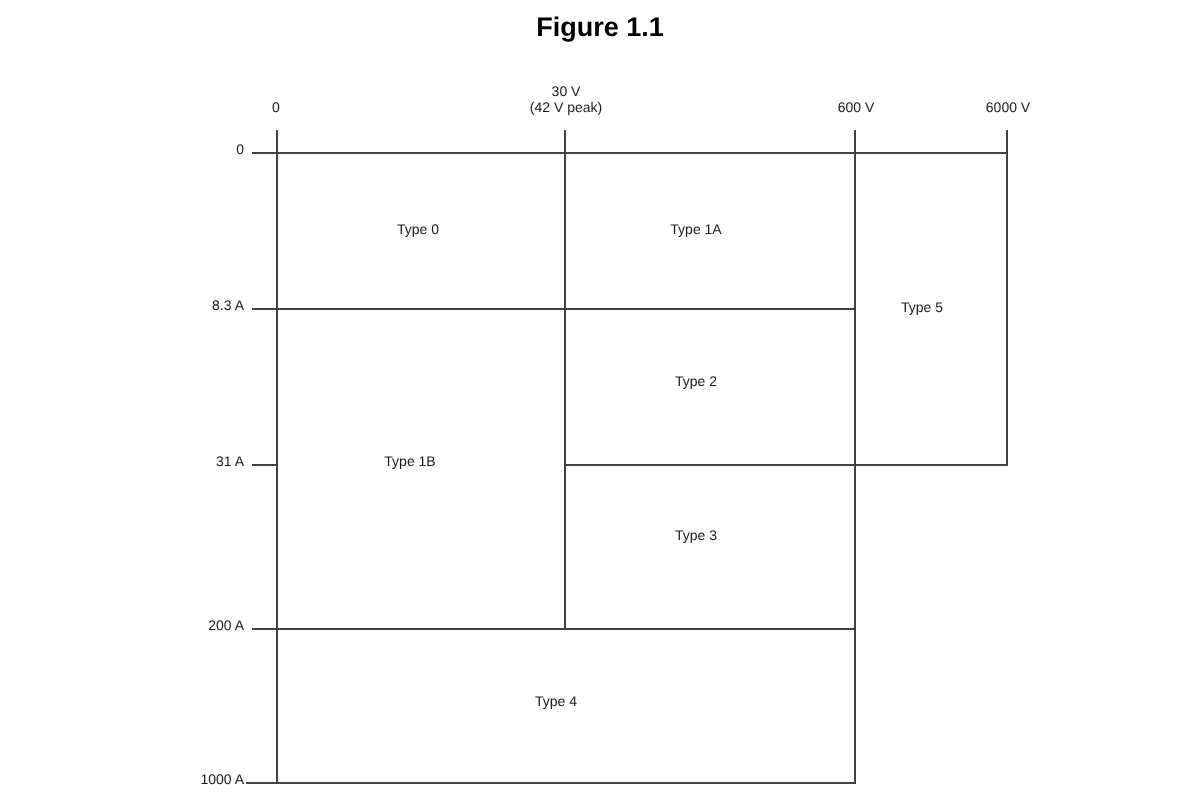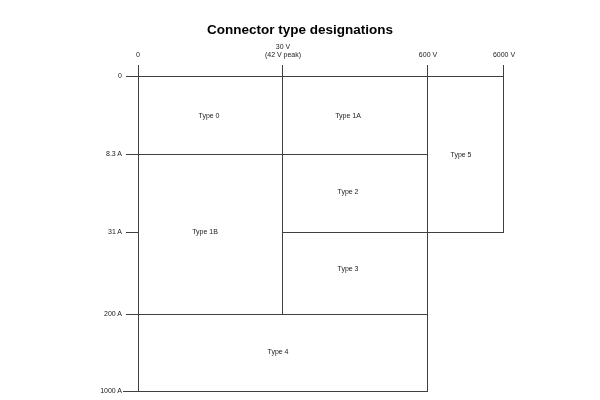--- a/index.html
+++ b/index.html
@@ -32,21 +32,21 @@
   .rlab {
     position: absolute; transform: translate(-50%, -50%);
     font-size: 7px; line-height: 8px; color: #1a1a1a; white-space: nowrap;
   }
 </style>
 </head>
 <body>
 
 <div class="figure">
 
-  <div class="title t2">Connector type designations</div>
+  <div class="title t1">Figure 1.1</div>
 
   <div class="xlab" style="left:138px; top:51px;">0</div>
   <div class="xlab" style="left:283px; top:43px;">
     <div>30 V</div>
     <div>(42 V peak)</div>
   </div>
   <div class="xlab" style="left:428px; top:51px;">600 V</div>
   <div class="xlab" style="left:504px; top:51px;">6000 V</div>
 
   <div class="ylab" style="left:82px; top:72px;">0</div>

